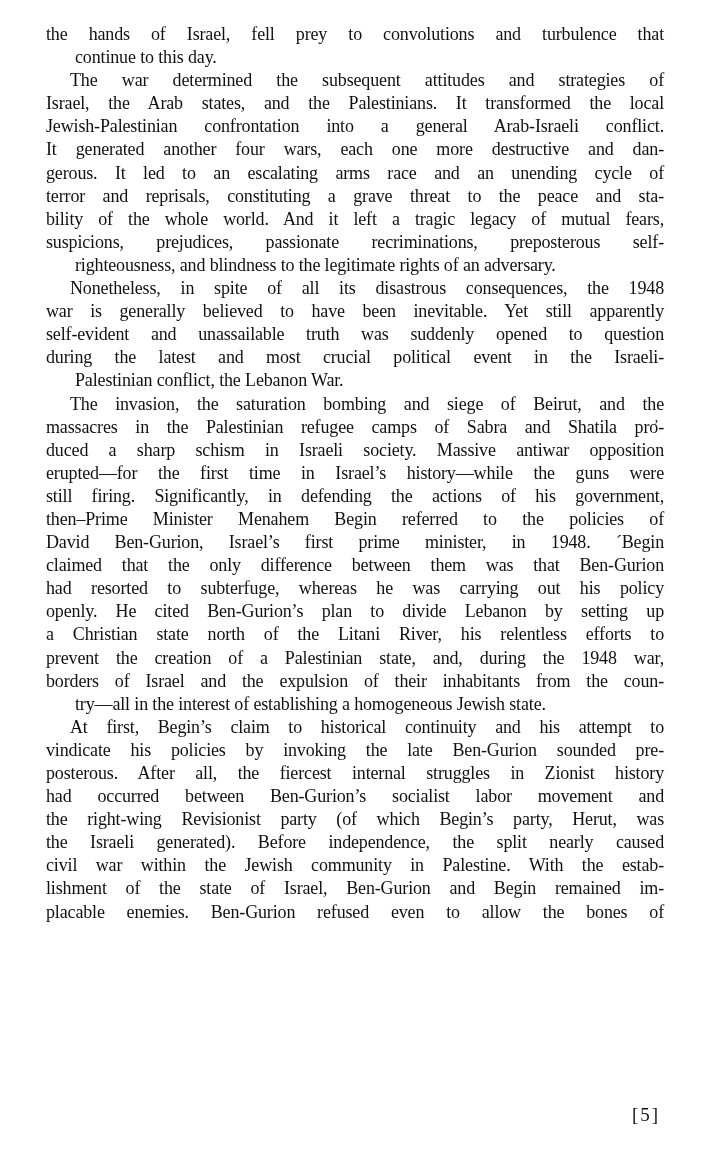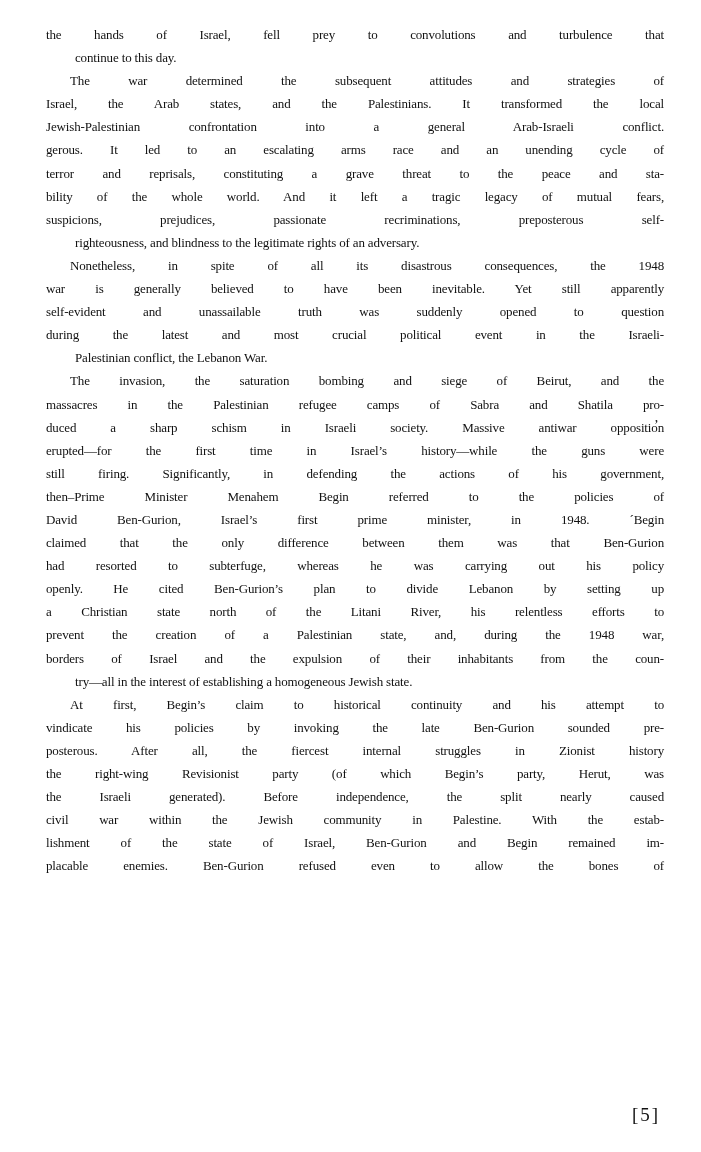--- a/index.html
+++ b/index.html
@@ -18,21 +18,21 @@
     .page {
       position: absolute;
       left: 46px;
       top: 23px;
       width: 618px;
     }
     .line {
       display: block;
       height: 23.1px;
       line-height: 23.1px;
-      font-size: 13px;
+      font-size: 18px;
       white-space: nowrap;
       text-align: justify;
       text-align-last: justify;
       letter-spacing: -0.15px;
     }
     .line.last {
       text-align-last: left;
       margin-left: 29px;
     }
     .line.indent {
@@ -59,20 +59,21 @@
 <div class="page">
   <div>
     <span class="line">the hands of Israel, fell prey to convolutions and turbulence that</span>
     <span class="line last">continue to this day.</span>
   </div>
 
   <div>
     <span class="line indent">The war determined the subsequent attitudes and strategies of</span>
     <span class="line">Israel, the Arab states, and the Palestinians. It transformed the local</span>
     <span class="line">Jewish-Palestinian confrontation into a general Arab-Israeli conflict.</span>
+    <span class="line">It generated another four wars, each one more destructive and dan-</span>
     <span class="line">gerous. It led to an escalating arms race and an unending cycle of</span>
     <span class="line">terror and reprisals, constituting a grave threat to the peace and sta-</span>
     <span class="line">bility of the whole world. And it left a tragic legacy of mutual fears,</span>
     <span class="line">suspicions, prejudices, passionate recriminations, preposterous self-</span>
     <span class="line last">righteousness, and blindness to the legitimate rights of an adversary.</span>
   </div>
 
   <div>
     <span class="line indent">Nonetheless, in spite of all its disastrous consequences, the 1948</span>
     <span class="line">war is generally believed to have been inevitable. Yet still apparently</span>
@@ -95,20 +96,21 @@
     <span class="line">a Christian state north of the Litani River, his relentless efforts to</span>
     <span class="line">prevent the creation of a Palestinian state, and, during the 1948 war,</span>
     <span class="line">borders of Israel and the expulsion of their inhabitants from the coun-</span>
     <span class="line last">try—all in the interest of establishing a homogeneous Jewish state.</span>
   </div>
 
   <div>
     <span class="line indent">At first, Begin’s claim to historical continuity and his attempt to</span>
     <span class="line">vindicate his policies by invoking the late Ben-Gurion sounded pre-</span>
     <span class="line">posterous. After all, the fiercest internal struggles in Zionist history</span>
+    <span class="line">had occurred between Ben-Gurion’s socialist labor movement and</span>
     <span class="line">the right-wing Revisionist party (of which Begin’s party, Herut, was</span>
     <span class="line">the Israeli generated). Before independence, the split nearly caused</span>
     <span class="line">civil war within the Jewish community in Palestine. With the estab-</span>
     <span class="line">lishment of the state of Israel, Ben-Gurion and Begin remained im-</span>
     <span class="line">placable enemies. Ben-Gurion refused even to allow the bones of</span>
   </div>
 </div>
 
 <span class="stray-mark">ʼ</span>
 

